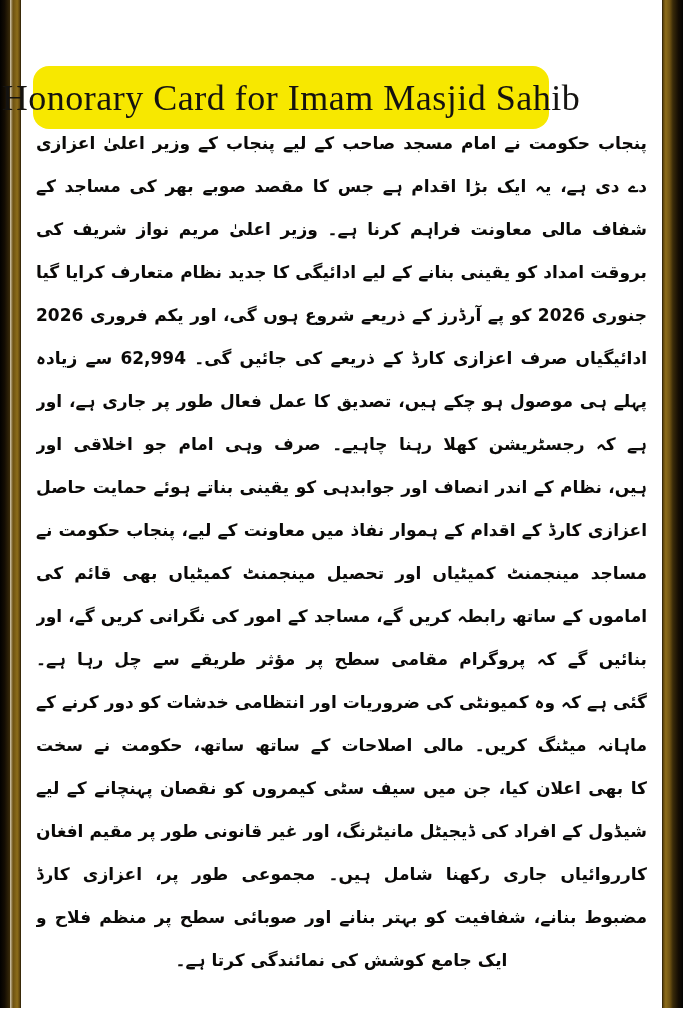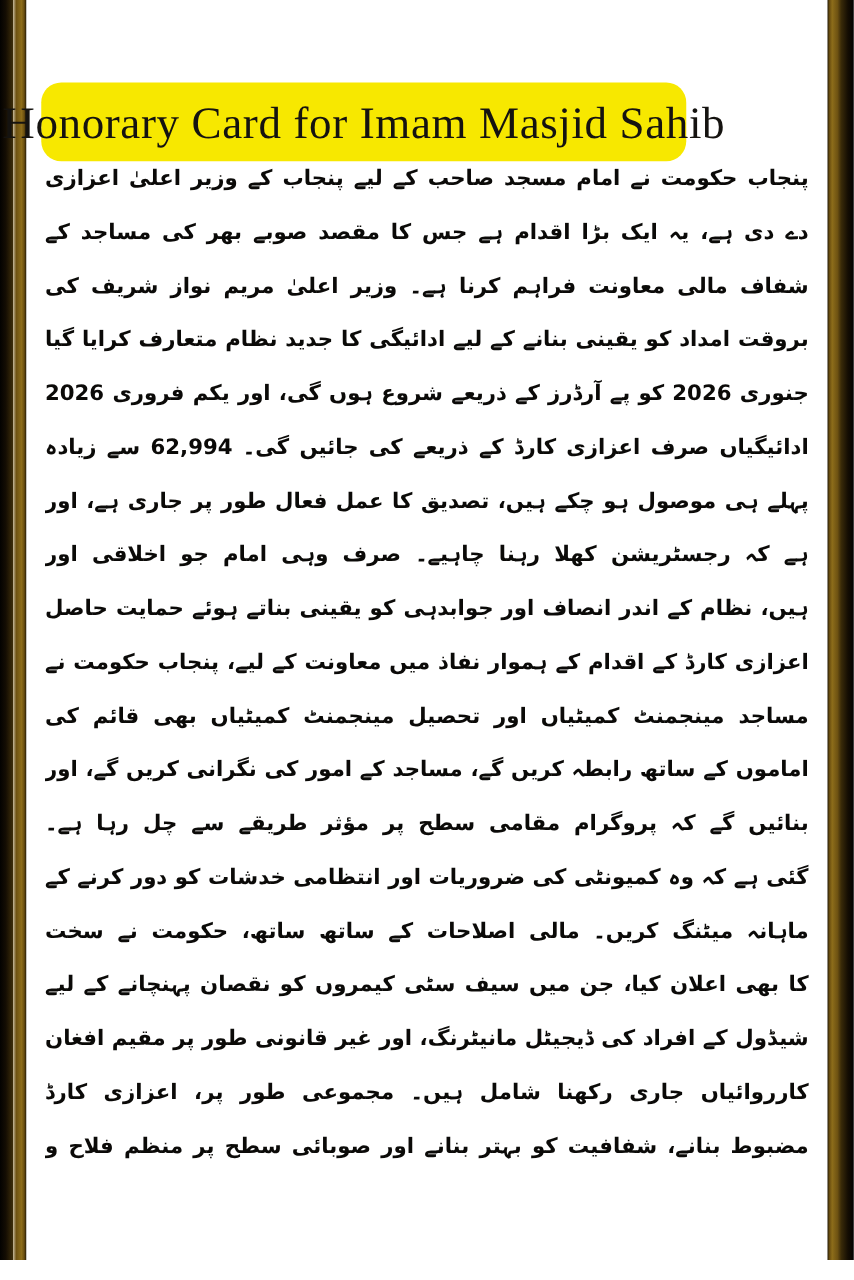--- a/index.html
+++ b/index.html
@@ -102,15 +102,16 @@
     <div class="line">اعزازی کارڈ کے اقدام کے ہموار نفاذ میں معاونت کے لیے، پنجاب حکومت نے صوبے بھر میں</div>
     <div class="line">مساجد مینجمنٹ کمیٹیاں اور تحصیل مینجمنٹ کمیٹیاں بھی قائم کی ہیں۔ یہ ادارے براہ راست</div>
     <div class="line">اماموں کے ساتھ رابطہ کریں گے، مساجد کے امور کی نگرانی کریں گے، اور اس بات کو یقینی</div>
     <div class="line">بنائیں گے کہ پروگرام مقامی سطح پر مؤثر طریقے سے چل رہا ہے۔ اسسٹنٹ کمشنرز کو ہدایت کی</div>
     <div class="line">گئی ہے کہ وہ کمیونٹی کی ضروریات اور انتظامی خدشات کو دور کرنے کے لیے اماموں کے ساتھ</div>
     <div class="line">ماہانہ میٹنگ کریں۔ مالی اصلاحات کے ساتھ ساتھ، حکومت نے سخت حفاظتی اور قانونی اقدامات</div>
     <div class="line">کا بھی اعلان کیا، جن میں سیف سٹی کیمروں کو نقصان پہنچانے کے لیے سخت کارروائی، فورتھ</div>
     <div class="line">شیڈول کے افراد کی ڈیجیٹل مانیٹرنگ، اور غیر قانونی طور پر مقیم افغان شہریوں کے خلاف</div>
     <div class="line">کارروائیاں جاری رکھنا شامل ہیں۔ مجموعی طور پر، اعزازی کارڈ پروگرام مساجد کی قیادت کو</div>
     <div class="line">مضبوط بنانے، شفافیت کو بہتر بنانے اور صوبائی سطح پر منظم فلاح و بہبود کو فروغ دینے کے لیے</div>
+    <div class="line last">ایک جامع کوشش کی نمائندگی کرتا ہے۔</div>
   </div>
 
 </div>
 
 </body></html>

